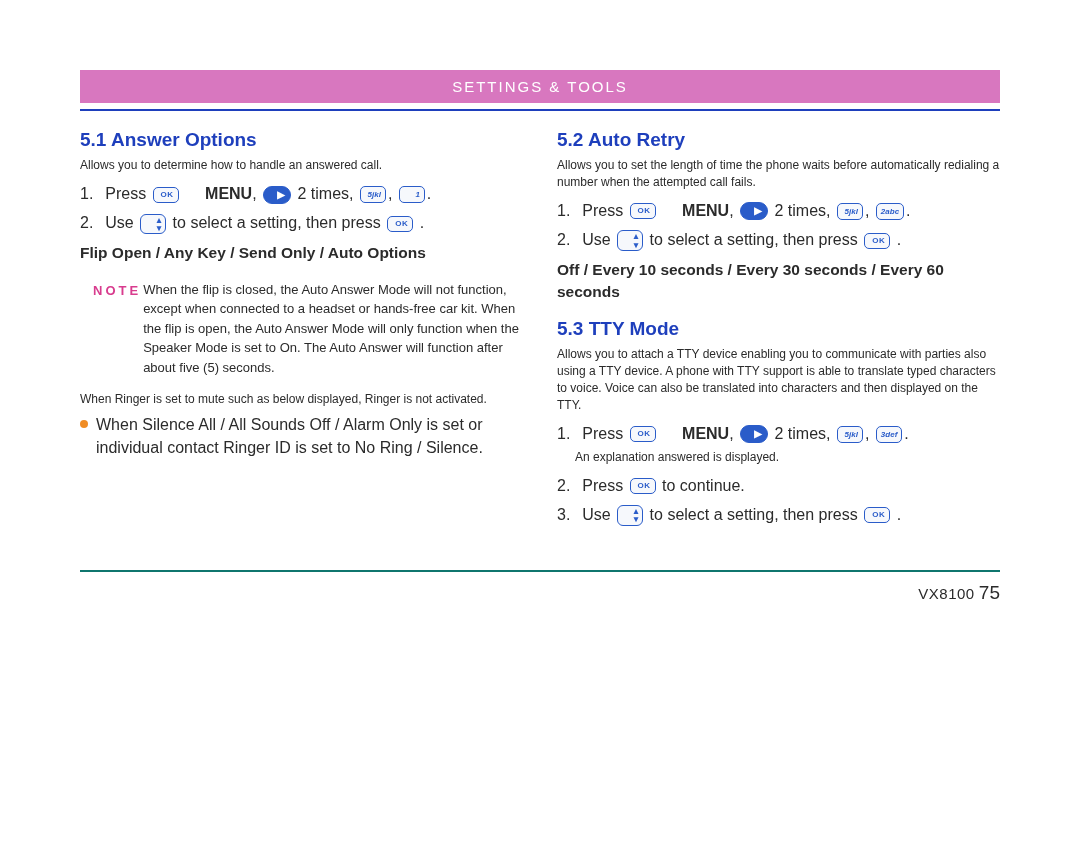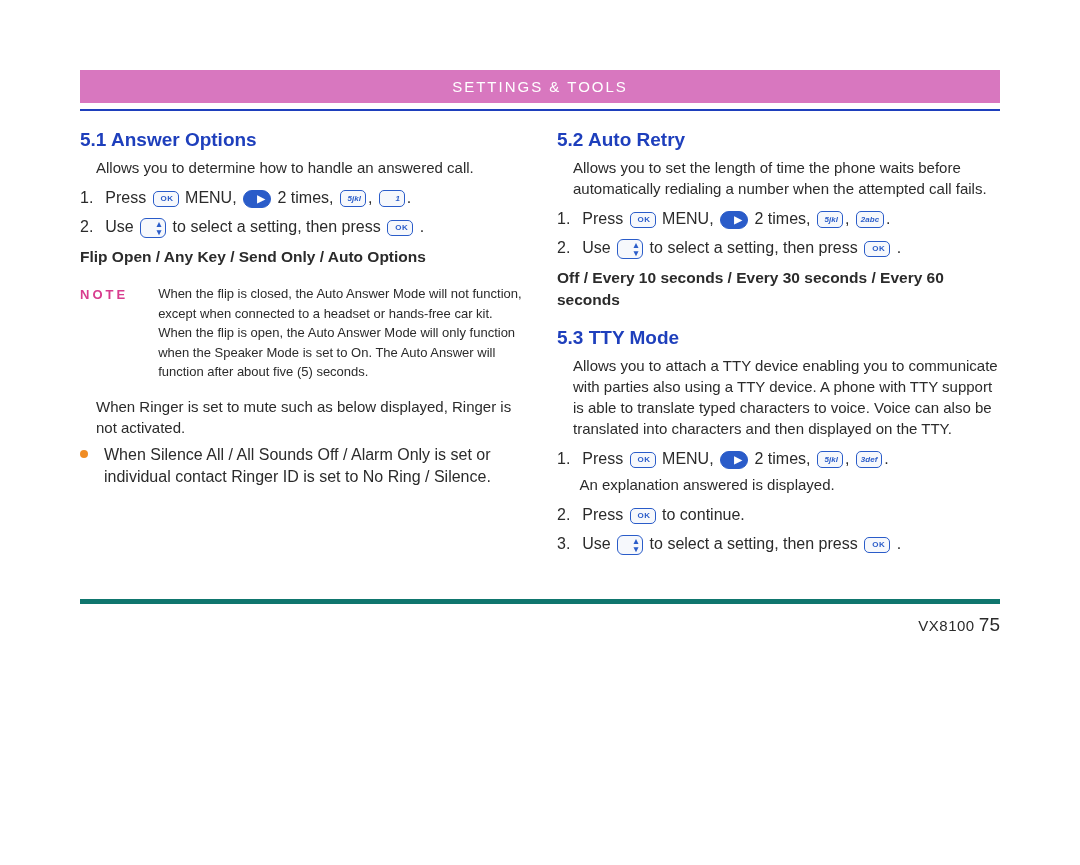--- a/index.html
+++ b/index.html
@@ -33,58 +33,58 @@
     flex: 1;
     min-width: 0;
   }
   .section-title {
     color: #1e3fbc;
     font-weight: bold;
     font-size: 19px;
     margin: 0 0 6px 0;
   }
   p.body {
-    font-size: 15px;
+    font-size: 12px;
     line-height: 1.4;
-    margin: 0 0 6px 16px;
+    margin: 0 0 6px 0;
   }
   .step {
     font-size: 16px;
     line-height: 1.7;
     margin: 0 0 2px 0;
     display: block;
   }
   .step .num {
     display: inline-block;
     width: 1.3em;
   }
   .options {
     font-weight: bold;
     font-size: 15.5px;
     margin: 6px 0 16px 0;
     line-height: 1.4;
   }
   .note-block {
     display: flex;
-    gap: 30px;
-    margin: 14px 0 14px 0;
+    gap: 2px;
+    margin: 14px 0 14px 13px;
     font-size: 13px;
     line-height: 1.5;
   }
   .note-label {
     color: #d83c8e;
     font-weight: bold;
     letter-spacing: 3px;
     font-size: 13px;
     white-space: nowrap;
     padding-top: 1px;
   }
   .bullet-line {
     display: flex;
-    gap: 16px;
+    gap: 8px;
     margin: 6px 0;
     font-size: 16px;
     line-height: 1.4;
   }
   .bullet-dot {
     width: 8px;
     height: 8px;
     border-radius: 50%;
     background: #f08c24;
     flex-shrink: 0;
@@ -125,26 +125,27 @@
     line-height: 0.9;
   }
   .key-nav .tri-up::before { content: "\25B4"; color:#2a5cc9;}
   .key-nav .tri-down::before { content: "\25BE"; color:#2a5cc9;}
   .key-label {
     font-style: italic;
     font-size: 8px;
     font-weight: bold;
   }
   .menu-bold {
-    font-weight: normal;
+    font-weight: bold;
+    margin-left: 20px;
   }
   .footer {
     text-align: right;
     margin-top: 40px;
-    border-top: 5px solid #0f766e;
+    border-top: 2px solid #0f766e;
     padding-top: 10px;
     font-size: 15px;
   }
   .footer .model {
     letter-spacing: 0.5px;
   }
   .footer .pagenum {
     font-size: 19px;
   }
 </style>

